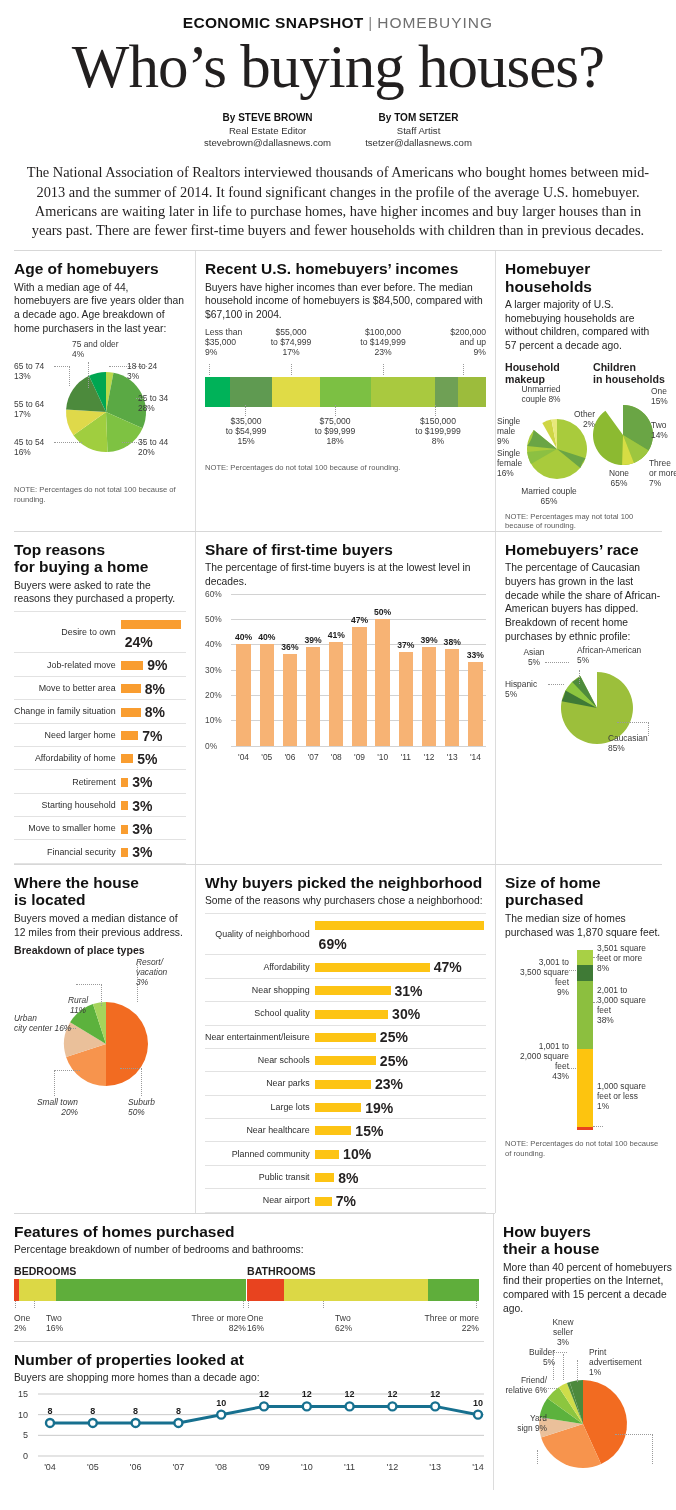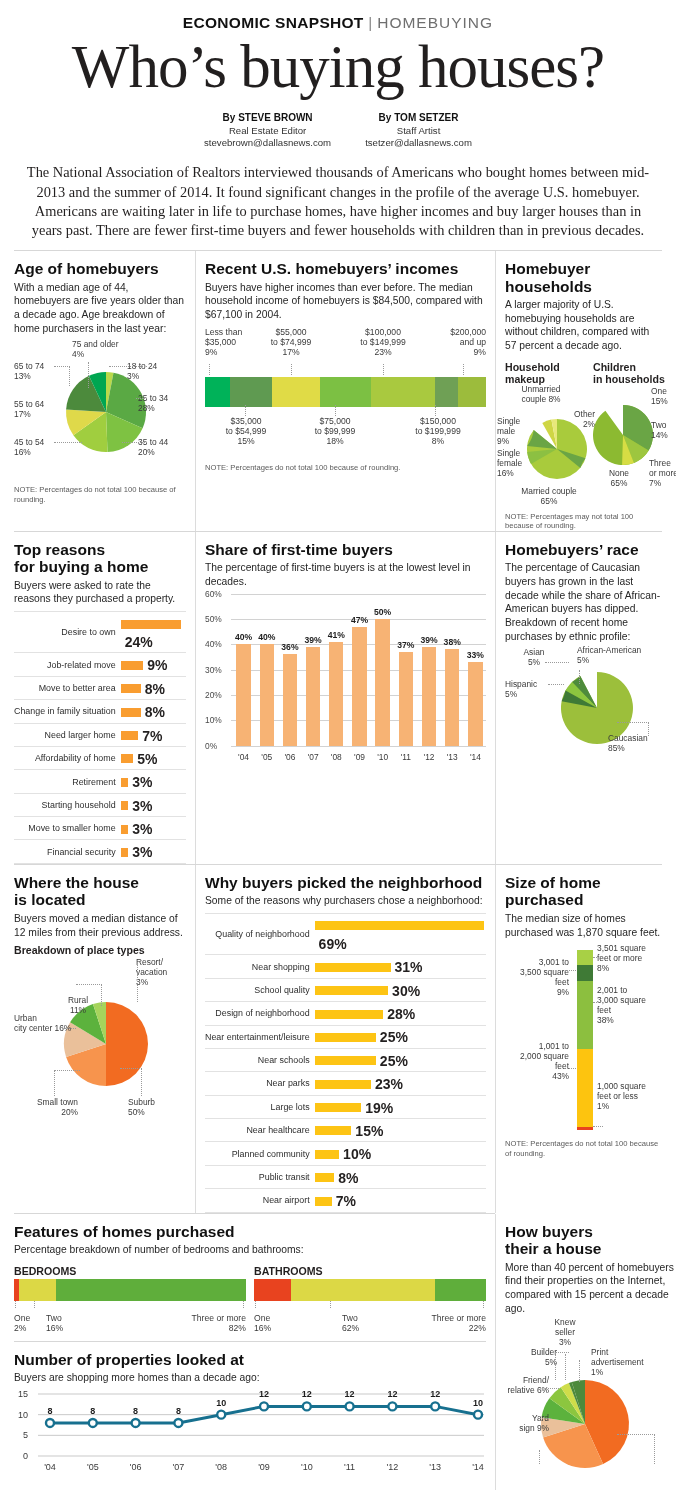--- a/index.html
+++ b/index.html
@@ -485,21 +485,21 @@
 
   <div class="hrule"></div>
 
   <div class="row">
 
     <div class="colA">
       <h2 class="sec" style="white-space:pre-line">Where the house
 is located</h2>
       <p class="intro">Buyers moved a median distance of 12 miles from their previous address.</p>
       <div class="subhead">Breakdown of place types</div>
-      <div class="piewrap" style="height:172px;">
+      <div class="piewrap" style="height:172px;font-style:italic;">
         <svg width="181" height="166" viewBox="0 0 181 166">
           <g transform="translate(92,86)">
 
             <path d="M0 0 L0 -42 A42 42 0 0 1 0 42 Z" fill="#f26b21"></path>
 
             <path d="M0 0 L0 42 A42 42 0 0 1 -39.9 13.0 Z" fill="#f7944d"></path>
 
             <path d="M0 0 L-39.9 13.0 A42 42 0 0 1 -35.9 -21.7 Z" fill="#eac09a"></path>
 
             <path d="M0 0 L-35.9 -21.7 A42 42 0 0 1 -13.0 -39.9 Z" fill="#5cb23d"></path>
@@ -543,30 +543,30 @@
     <div class="colB">
       <h2 class="sec">Why buyers picked the neighborhood</h2>
       <p class="intro">Some of the reasons why purchasers chose a neighborhood:</p>
       <table class="hb">
         <tbody id="hood-body">
             <tr>
               <td class="cat">Quality of neighborhood</td>
               <td class="bar"><span class="barin" style="width: 169.05px; background: rgb(253, 196, 20);"></span><span class="val">69%</span></td>
             </tr>
             <tr>
+              <td class="cat">Affordability</td>
+              <td class="bar"><span class="barin" style="width: 115.15px; background: rgb(253, 196, 20);"></span><span class="val">47%</span></td>
+            </tr>
+            <tr>
               <td class="cat">Near shopping</td>
               <td class="bar"><span class="barin" style="width: 75.95px; background: rgb(253, 196, 20);"></span><span class="val">31%</span></td>
             </tr>
             <tr>
               <td class="cat">School quality</td>
               <td class="bar"><span class="barin" style="width: 73.5px; background: rgb(253, 196, 20);"></span><span class="val">30%</span></td>
-            </tr>
-            <tr>
-              <td class="cat">Design of neighborhood</td>
-              <td class="bar"><span class="barin" style="width: 68.6px; background: rgb(253, 196, 20);"></span><span class="val">28%</span></td>
             </tr>
             <tr>
               <td class="cat">Near entertainment/leisure</td>
               <td class="bar"><span class="barin" style="width: 61.25px; background: rgb(253, 196, 20);"></span><span class="val">25%</span></td>
             </tr>
             <tr>
               <td class="cat">Near schools</td>
               <td class="bar"><span class="barin" style="width: 61.25px; background: rgb(253, 196, 20);"></span><span class="val">25%</span></td>
             </tr>
             <tr>
@@ -648,21 +648,21 @@
   </div>
 
   <div class="hrule" style="width:481px;"></div>
 
   <div class="row">
     <div style="width:481px; padding-right:9px;">
 
       <h2 class="sec">Features of homes purchased</h2>
       <p class="intro">Percentage breakdown of number of bedrooms and bathrooms:</p>
 
-      <div style="display:flex; gap:8px;">
+      <div style="display:flex; gap:1px;">
         <div style="width:232px; position:relative;">
           <div class="subhead">BEDROOMS</div>
           <div class="featbar">
             <div style="width:2%;  background:#e8431f;"></div>
             <div style="width:16%; background:#dcd845;"></div>
             <div style="width:82%; background:#5fae3b;"></div>
           </div>
           <div style="position:relative; height:12px;">
             <div class="tick" style="left:1px; top:0;"></div>
             <div class="tick" style="left:20px; top:0;"></div>

